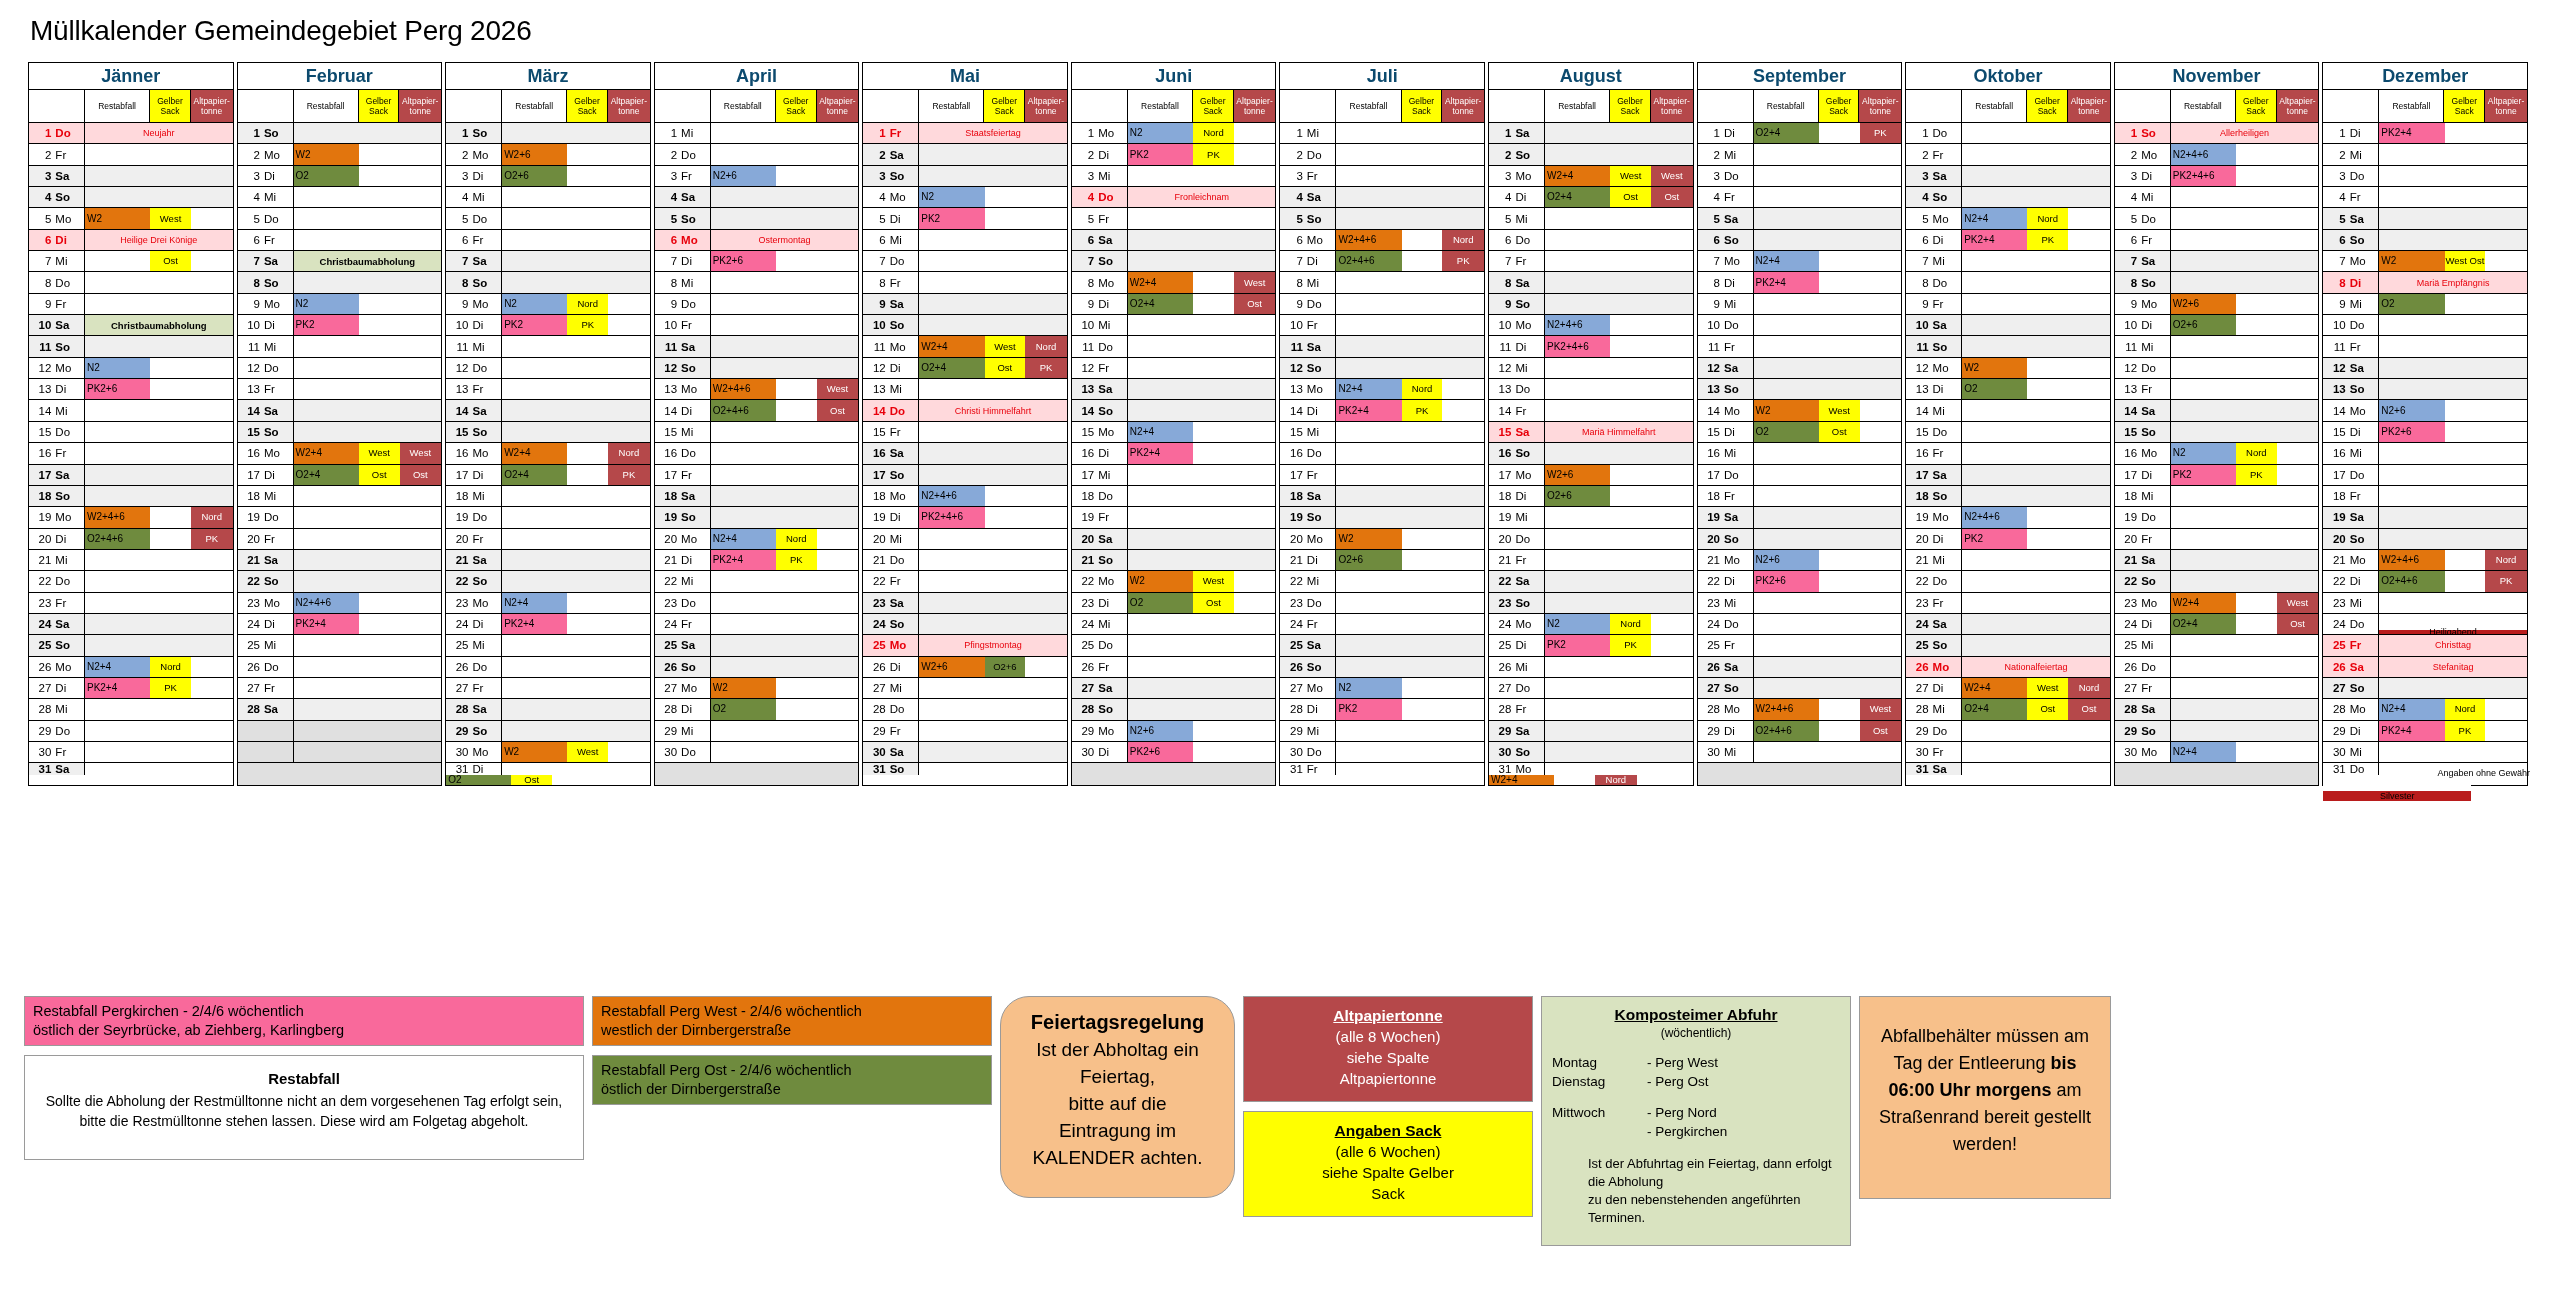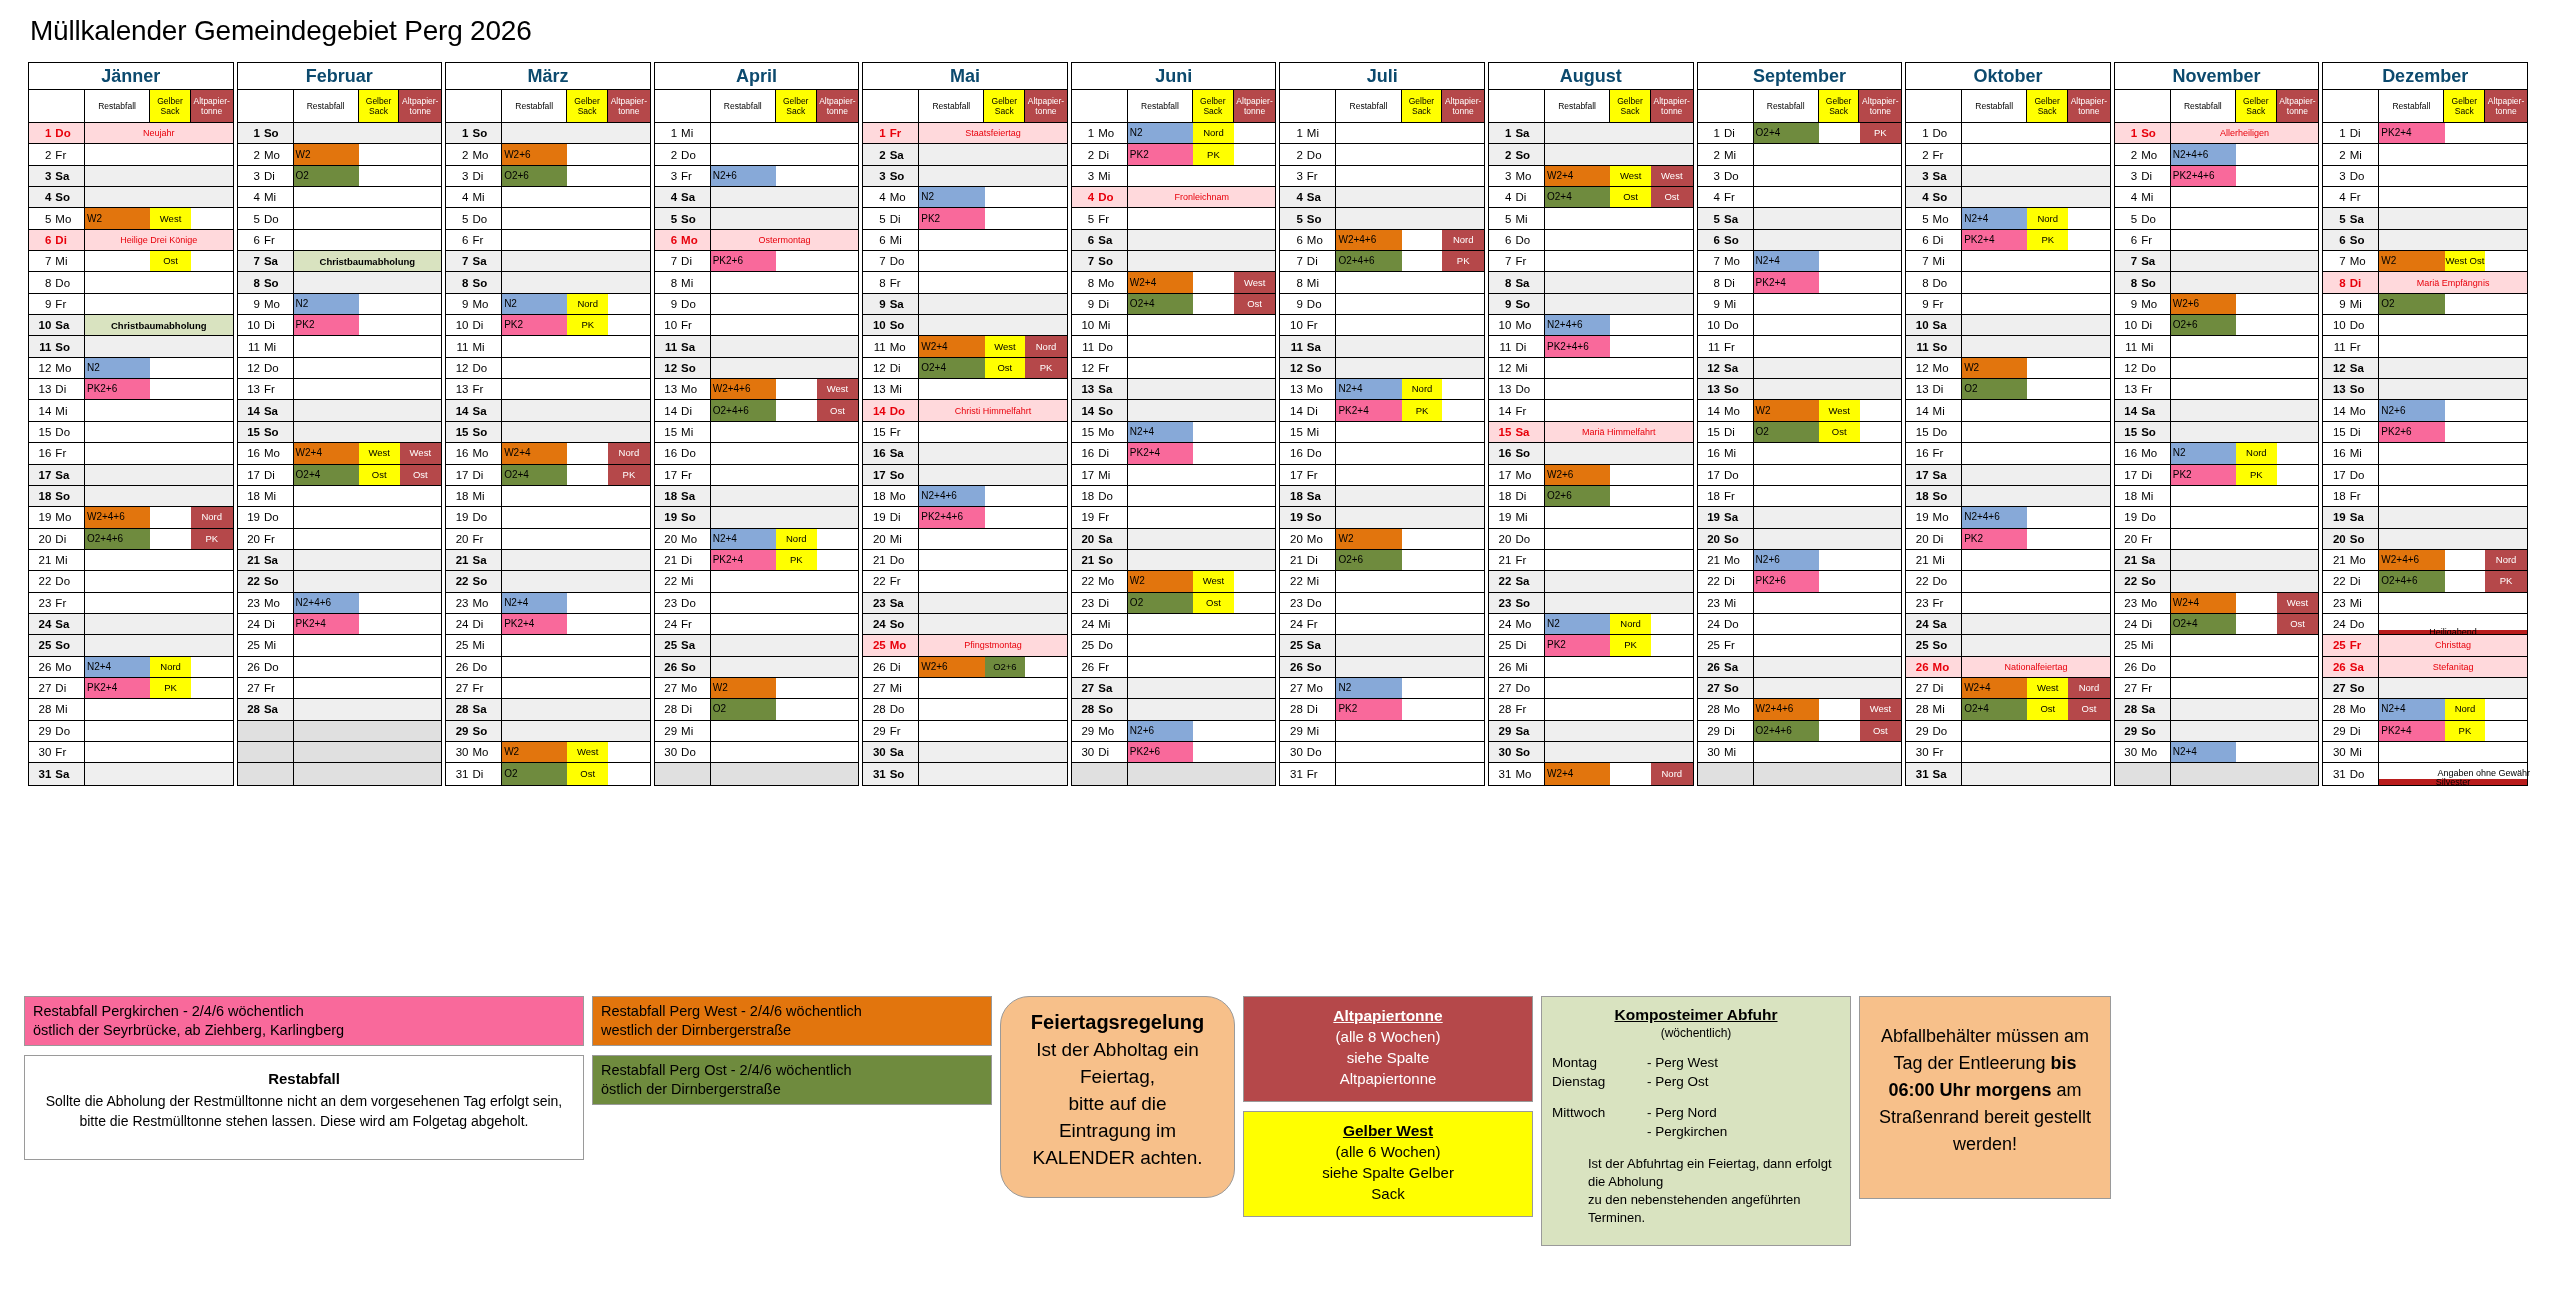--- a/index.html
+++ b/index.html
@@ -44,21 +44,21 @@
   .sub-date { width: 27.5%; border-right: 1.2px solid #000; background:#fff;}
   .sub-rest { width: 32%; border-right:1.2px solid #000; background:#fff;
     font-size:8.5px; display:flex; align-items:center; justify-content:center; color:#000;}
   .sub-gelb { width: 20%; border-right:1.2px solid #000; background:#ffff00;
     font-size:8.5px; line-height:10px; display:flex; align-items:center; justify-content:center; text-align:center; color:#000;}
   .sub-alt  { width: 20.5%; background:#b5484a;
     font-size:8.5px; line-height:10px; display:flex; align-items:center; justify-content:center; text-align:center; color:#fff;}
 
   .m-body { border-left:1.6px solid #000; border-right:1.6px solid #000; border-bottom:1.6px solid #000;}
   .row { display:flex; height: 21.35px; border-bottom: 1px solid #000; }
-  .row:last-child { border-bottom: none; }
+  .row:last-child { border-bottom: none; flex-direction: column; }
   .row.empty { background: #e0e0e0; }
   .row.empty .cells { background:#e0e0e0; }
 
   .daycell {
     width: 27.5%;
     display:flex; align-items:center;
     font-size: 11.5px; color:#000;
     border-right: 1.2px solid #000;
     background:#fff;
     padding-left: 2px;
@@ -4337,21 +4337,21 @@
     </div>
 
     <div class="lg-col colD">
       <div class="lg-box b-red altbox">
         <div class="h">Altpapiertonne</div>
         <div>(alle 8 Wochen)</div>
         <div>siehe Spalte</div>
         <div>Altpapiertonne</div>
       </div>
       <div class="lg-box b-yellow gelbbox">
-        <div class="h">Gelber West</div>
+        <div class="h">Angaben Sack</div>
         <div>(alle 6 Wochen)</div>
         <div>siehe Spalte Gelber</div>
         <div>Sack</div>
       </div>
     </div>
 
     <div class="lg-col colE">
       <div class="lg-box b-green kompbox">
         <div class="h">Komposteimer Abfuhr</div>
         <div class="sub">(wöchentlich)</div>

